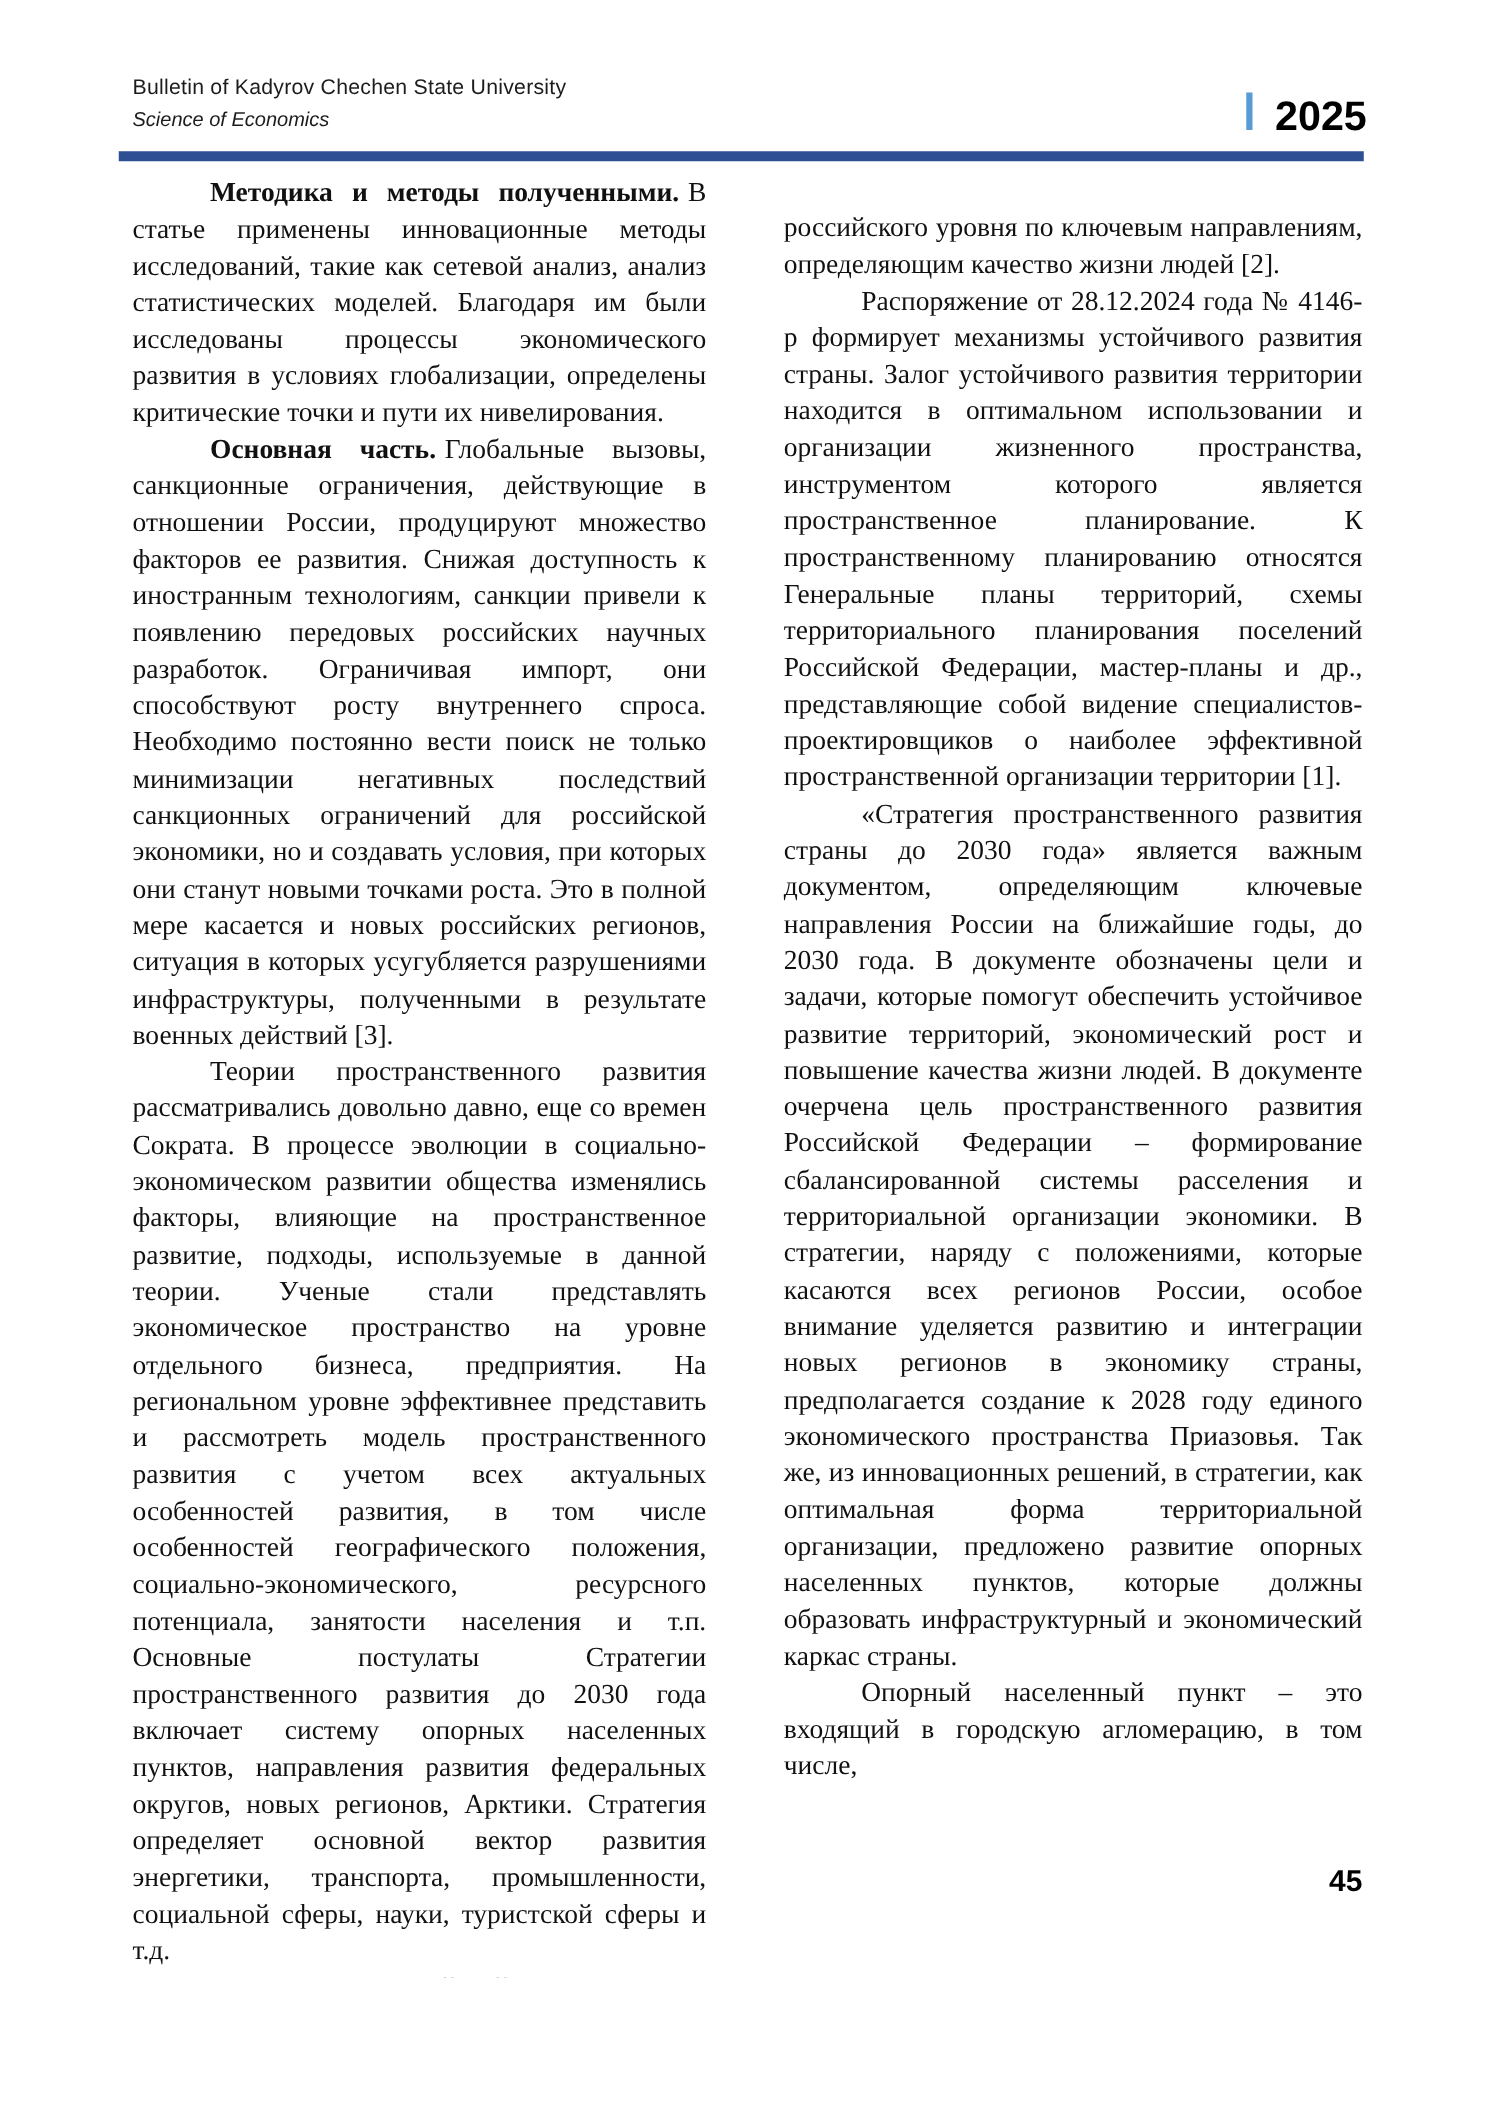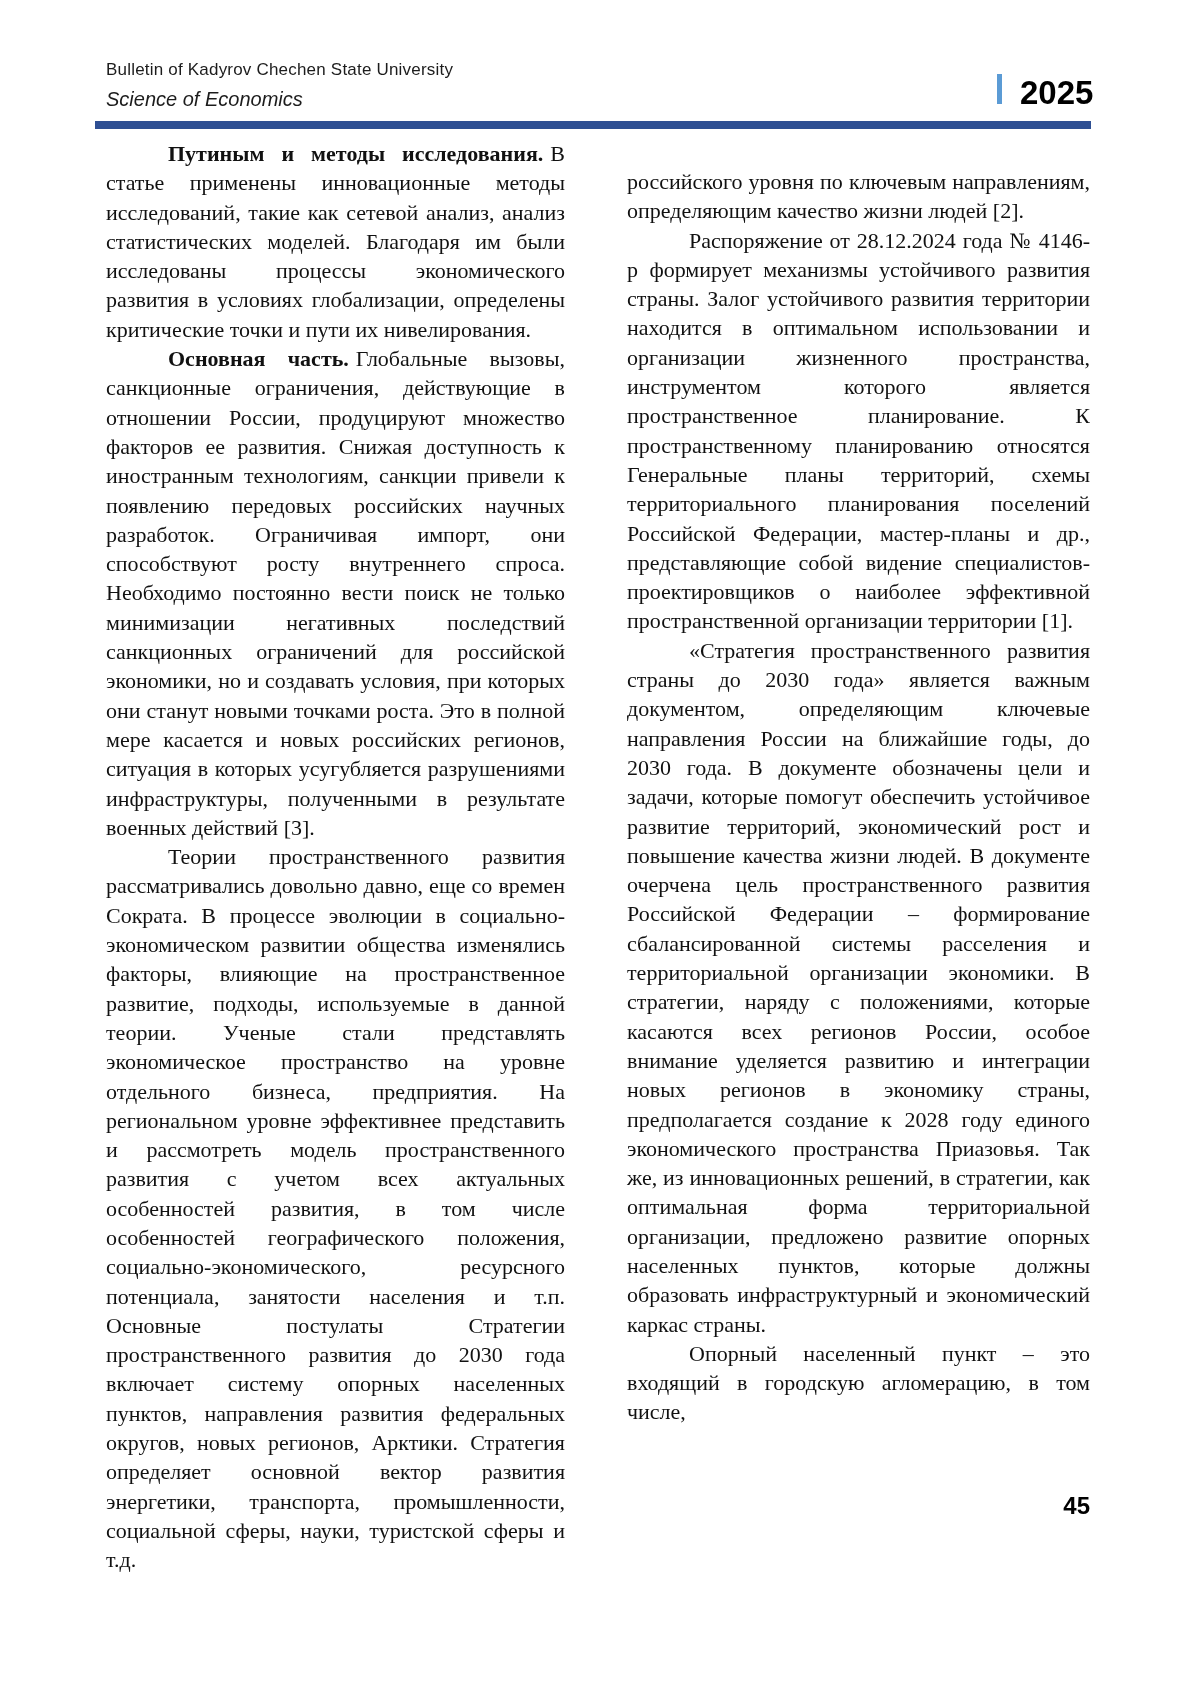--- a/index.html
+++ b/index.html
@@ -21,21 +21,21 @@
     font-size: 17px;
     letter-spacing: 0.2px;
     color: #1c1c1c;
   }
   .journal-subtitle {
     position: absolute;
     left: 106px;
     top: 88px;
     font-family: "Liberation Sans", sans-serif;
     font-style: italic;
-    font-size: 20px;
+    font-size: 16px;
     color: #1c1c1c;
   }
   .year-bar {
     position: absolute;
     left: 997px;
     top: 74px;
     width: 5px;
     height: 30px;
   }
   .year-label {
@@ -87,21 +87,21 @@
 <div class="page">
 
   <div class="journal-title">Bulletin of Kadyrov Chechen State University</div>
   <div class="journal-subtitle">Science of Economics</div>
   <div class="year-bar" style="background: rgb(91, 155, 213);"></div>
   <div class="year-label">2025</div>
   <div class="header-rule" style="background: rgb(46, 79, 147);"></div>
 
   <div class="col col-left">
     <p>
-      <span class="lead">Путиным и методы исследования.</span><span>В статье применены инновационные методы исследований, такие как сетевой анализ, анализ статистических моделей. Благодаря им были исследованы процессы экономического развития в условиях глобализации, определены критические точки и пути их нивелирования.</span>
+      <span class="lead">Методика и методы полученными.</span><span>В статье применены инновационные методы исследований, такие как сетевой анализ, анализ статистических моделей. Благодаря им были исследованы процессы экономического развития в условиях глобализации, определены критические точки и пути их нивелирования.</span>
     </p>
     <p>
       <span class="lead">Основная часть.</span><span>Глобальные вызовы, санкционные ограничения, действующие в отношении России, продуцируют множество факторов ее развития. Снижая доступность к иностранным технологиям, санкции привели к появлению передовых российских научных разработок. Ограничивая импорт, они способствуют росту внутреннего спроса. Необходимо постоянно вести поиск не только минимизации негативных последствий санкционных ограничений для российской экономики, но и создавать условия, при которых они станут новыми точками роста. Это в полной мере касается и новых российских регионов, ситуация в которых усугубляется разрушениями инфраструктуры, полученными в результате военных действий [3].</span>
     </p>
     <p>
       <span>Теории пространственного развития рассматривались довольно давно, еще со времен Сократа. В процессе эволюции в социально-экономическом развитии общества изменялись факторы, влияющие на пространственное развитие, подходы, используемые в данной теории. Ученые стали представлять экономическое пространство на уровне отдельного бизнеса, предприятия. На региональном уровне эффективнее представить и рассмотреть модель пространственного развития с учетом всех актуальных особенностей развития, в том числе особенностей географического положения, социально-экономического, ресурсного потенциала, занятости населения и т.п. Основные постулаты Стратегии пространственного развития до 2030 года включает систему опорных населенных пунктов, направления развития федеральных округов, новых регионов, Арктики. Стратегия определяет основной вектор развития энергетики, транспорта, промышленности, социальной сферы, науки, туристской сферы и т.д.</span>
     </p>
     <p>
       <span>Президентом Российской Федерации В.В. Путиным поставлена стратегическая задача развития Российской Федерации, которая, несомненно, будет решена – это достижение на новых территориях к 2030 году обще-</span>
     </p>

